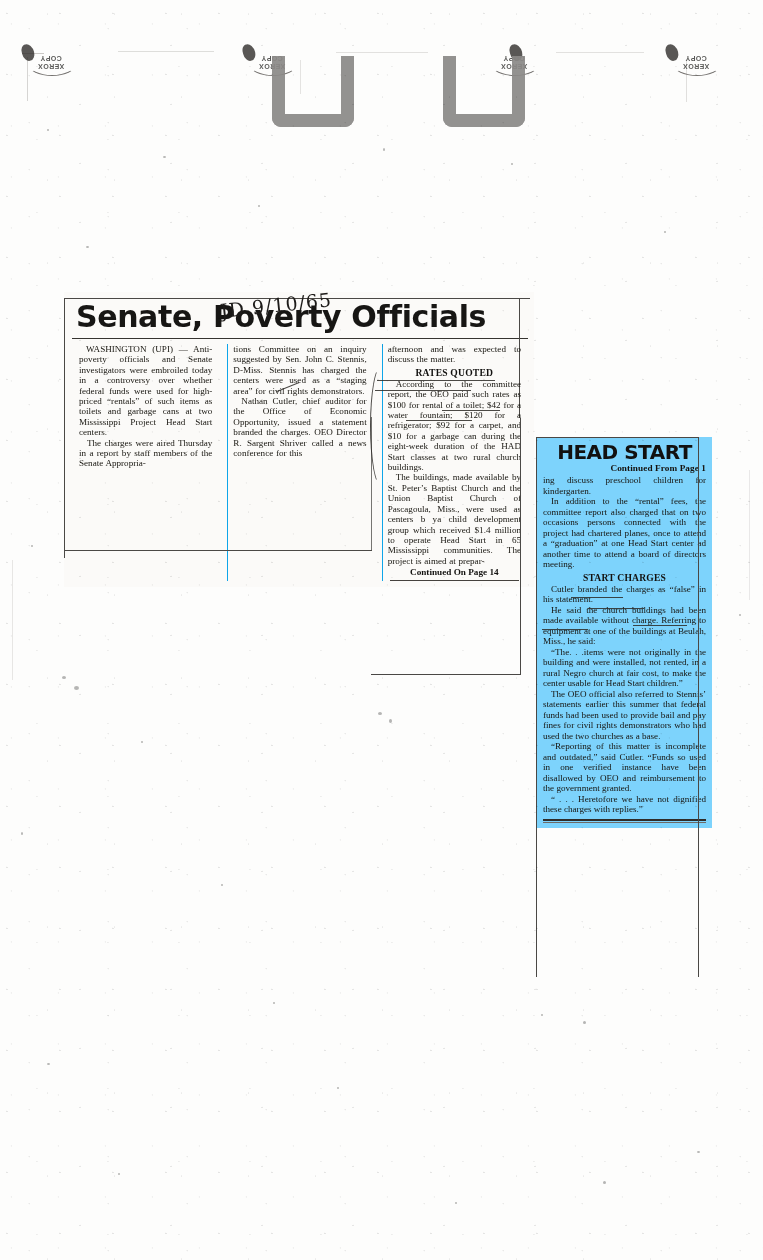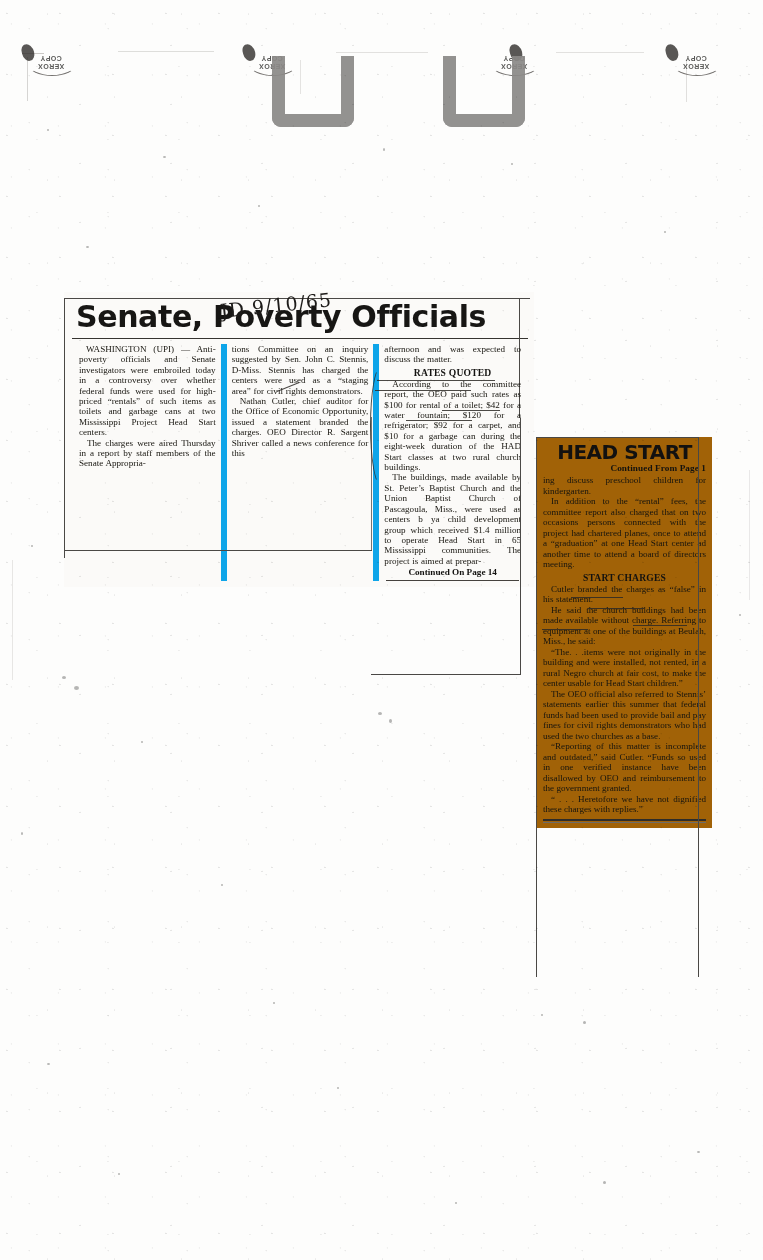--- a/index.html
+++ b/index.html
@@ -154,21 +154,22 @@
     display: flex;
     padding: 5px 8px 6px 10px;
     gap: 0;
   }
   .news-col {
     width: 150px;
     padding: 0 5px;
     position: relative;
   }
   .col-divider {
-    border-left: 6px solid #0ea5e9;
+    border-left: 1px solid #0ea5e9;
+    margin-left: 10px;
   }
   .news-p {
     font-family: "Liberation Serif", serif;
     font-size: 9.1px;
     line-height: 10.4px;
     color: #17150f;
     text-align: justify;
     margin: 0 0 0 0;
     text-indent: 8px;
     word-spacing: .4px;
@@ -197,21 +198,21 @@
     background: #45423e;
     margin: 3px 2px 0;
   }
 
   
   #clipping-headstart {
     position: absolute;
     left: 536px;
     top: 437px;
     width: 163px;
-    background: #a16207;
+    background: #7dd3fc;
     padding: 4px 6px 5px 7px;
   }
   #headstart-title {
     font-family: "DejaVu Sans", sans-serif;
     font-size: 20px;
     font-weight: bold;
     letter-spacing: -.5px;
     color: #121110;
     line-height: 22px;
     text-align: center;

